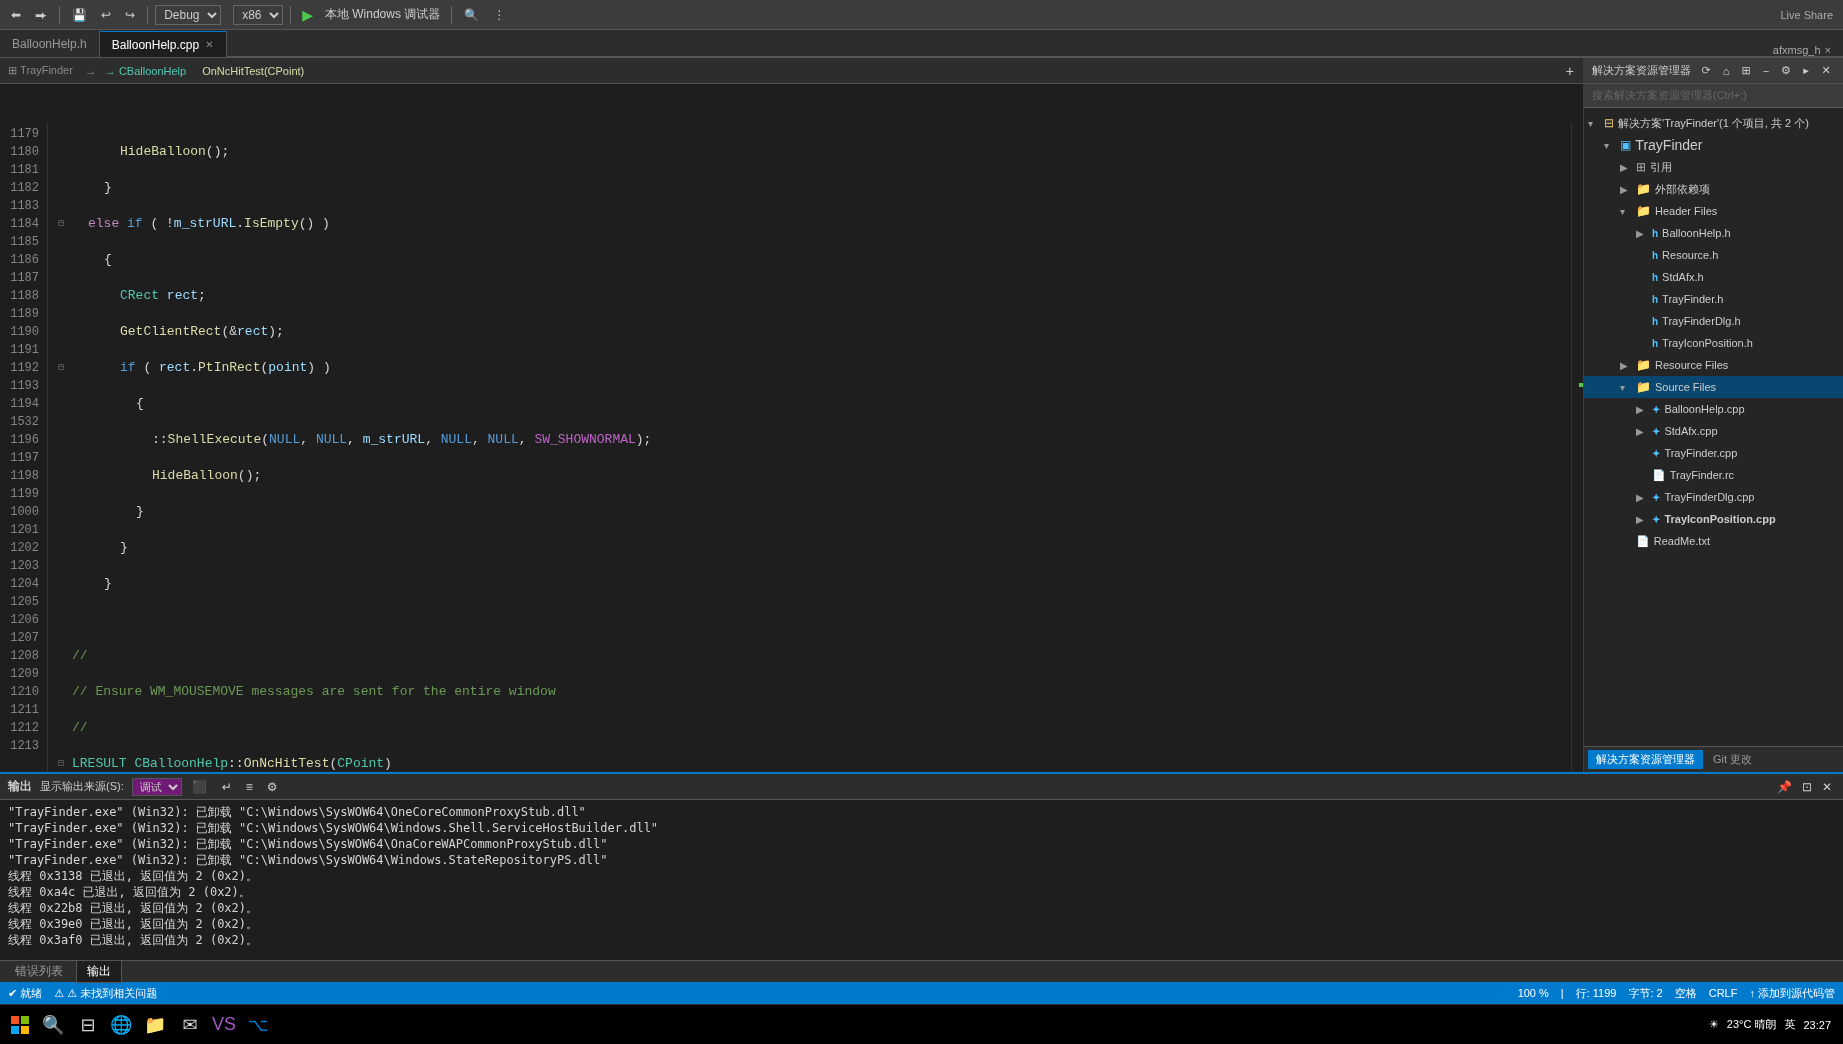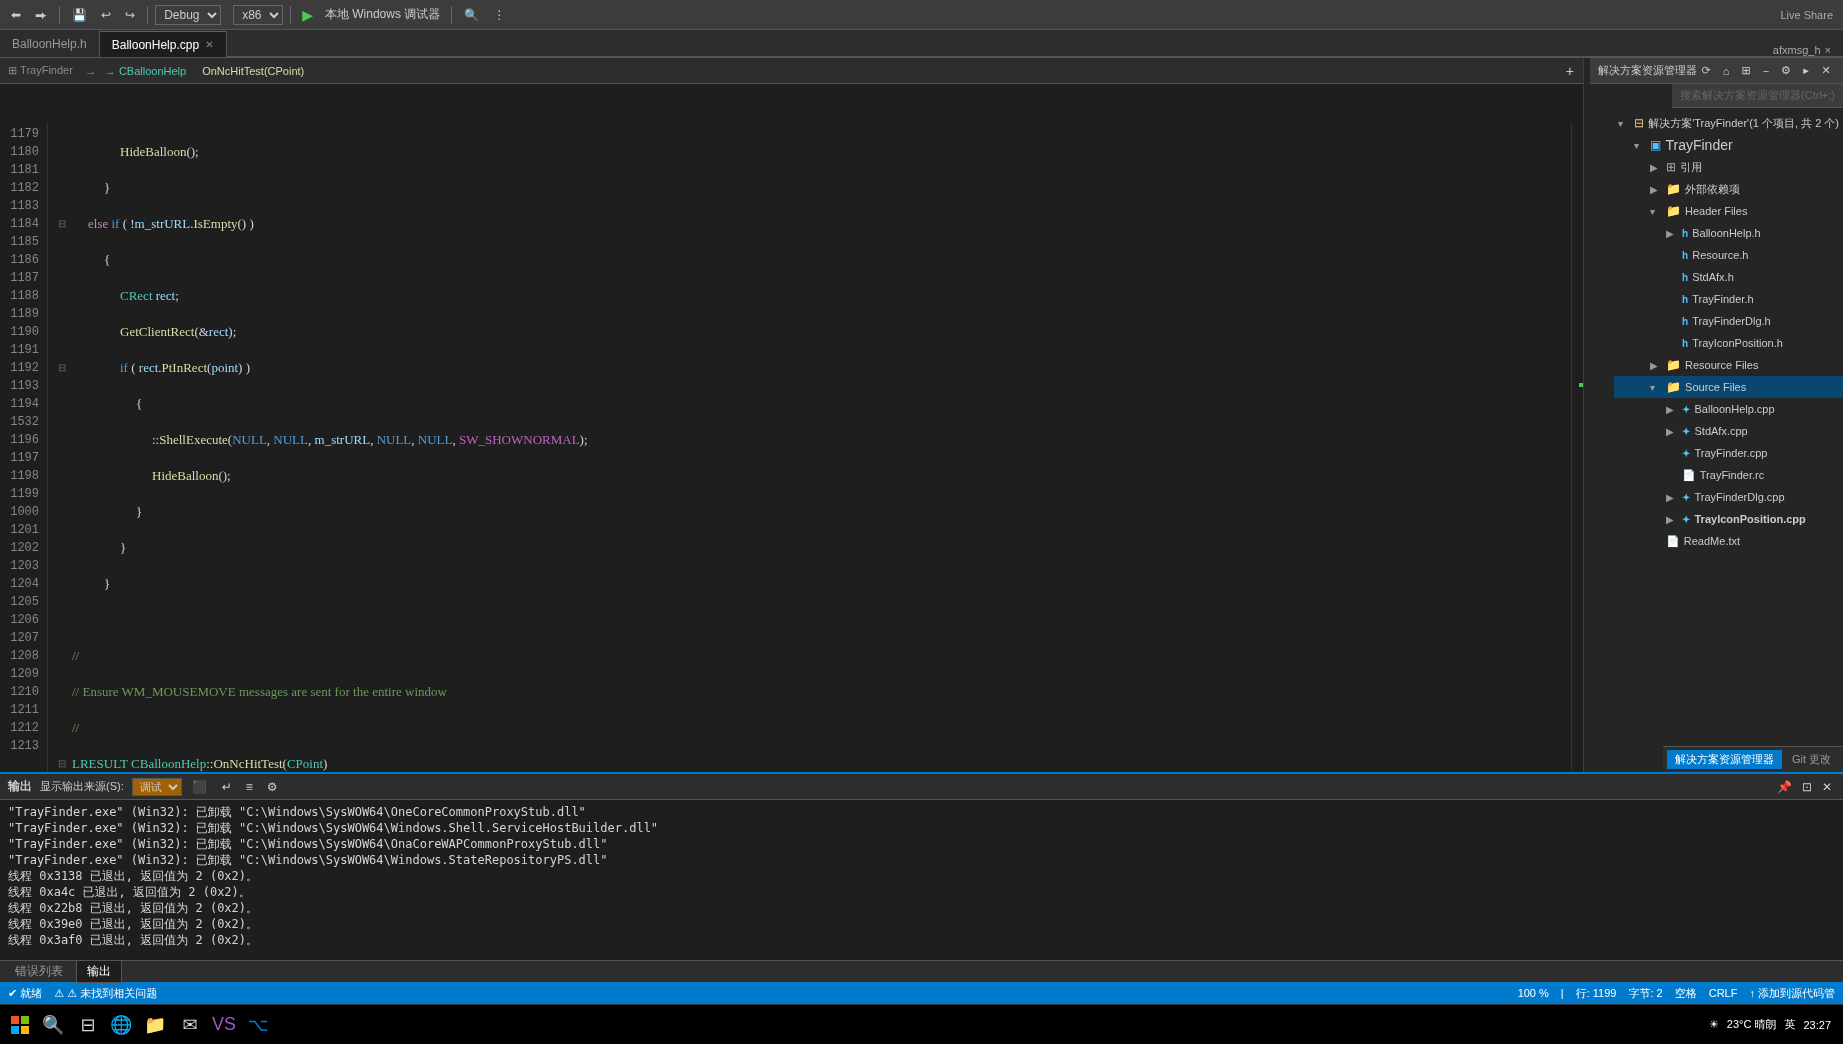--- a/index.html
+++ b/index.html
@@ -124,21 +124,20 @@
     .line-num {
       display: block;
       line-height: 18px;
       font-size: 12px;
     }
     #code-content {
       flex: 1;
       padding: 2px 0 2px 10px;
       overflow-x: auto;
       white-space: pre;
-      font-family: Liberation Serif, serif;
     }
     .code-line {
       display: flex;
       align-items: center;
       line-height: 18px;
       min-height: 18px;
     }
     .fold-icon {
       width: 14px;
       color: #666;
@@ -159,21 +158,20 @@
     .type { color: #4ec9b0; }
 
     
     #right-panel {
       width: 260px;
       background: #252526;
       border-left: 1px solid #3e3e42;
       display: flex;
       flex-direction: column;
       overflow: hidden;
-      align-items: flex-end;
     }
     #solution-explorer-header {
       height: 26px;
       background: #3c3c3c;
       display: flex;
       align-items: center;
       padding: 0 8px;
       font-size: 12px;
       color: #ccc;
       border-bottom: 1px solid #555;
@@ -237,21 +235,21 @@
       align-items: center;
       padding: 0 8px;
       gap: 8px;
       border-bottom: 1px solid #555;
       justify-content: space-between;
     }
     .bp-title { font-size: 12px; color: #ccc; font-weight: bold; }
     .bp-controls { display: flex; align-items: center; gap: 8px; }
     .bp-label { font-size: 11px; color: #ccc; }
     .bp-select {
-      background: #a16207;
+      background: #701a75;
       color: #ccc;
       border: 1px solid #555;
       font-size: 11px;
       padding: 1px 3px;
     }
     .bp-btn { background: transparent; border: none; color: #ccc; cursor: pointer; font-size: 12px; padding: 0 3px; }
     .bp-right { display: flex; align-items: center; gap: 4px; }
     #output-content {
       flex: 1;
       overflow-y: auto;

